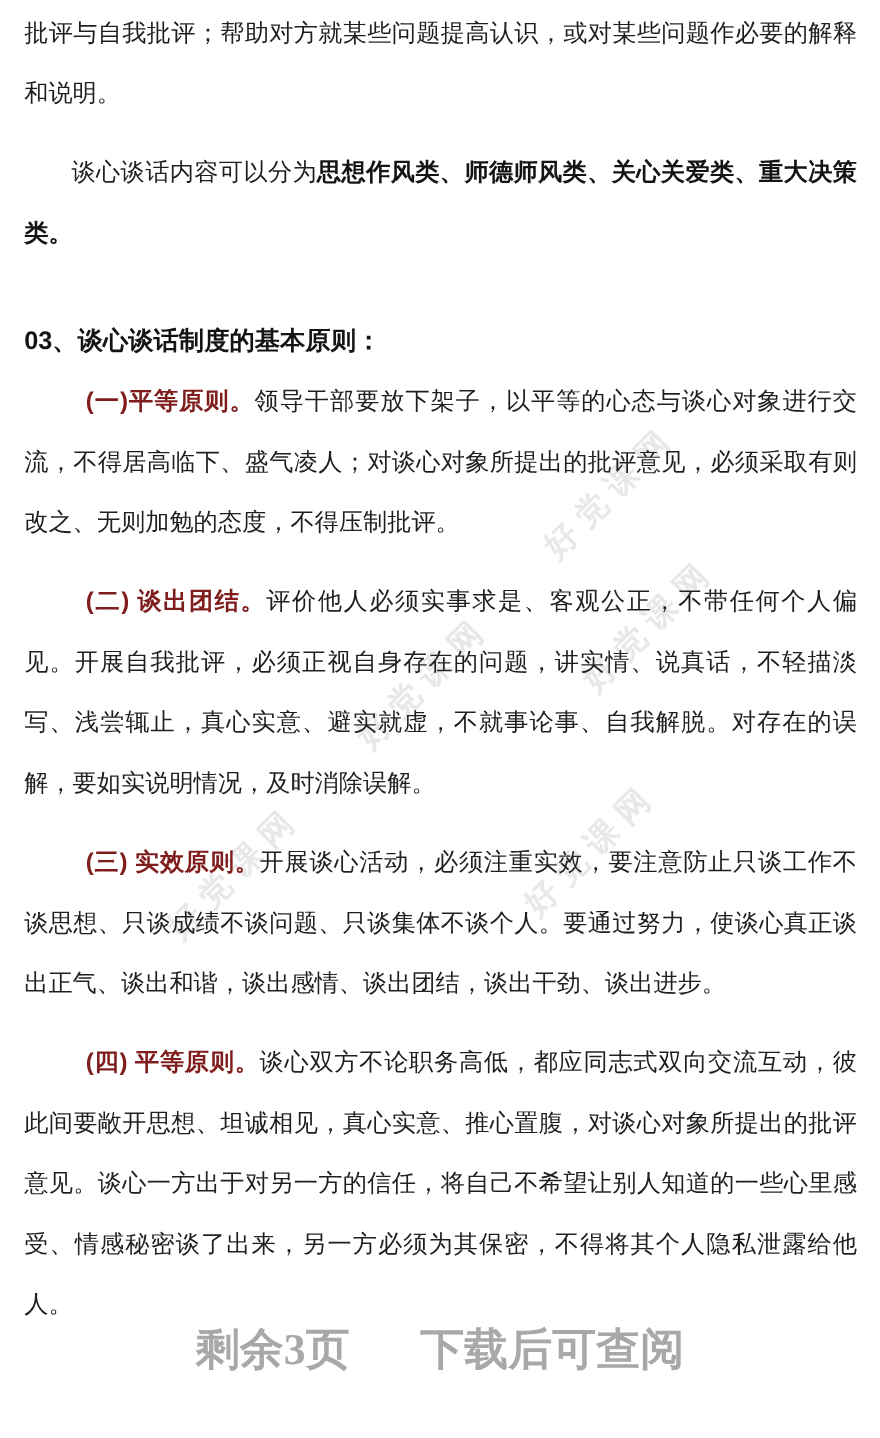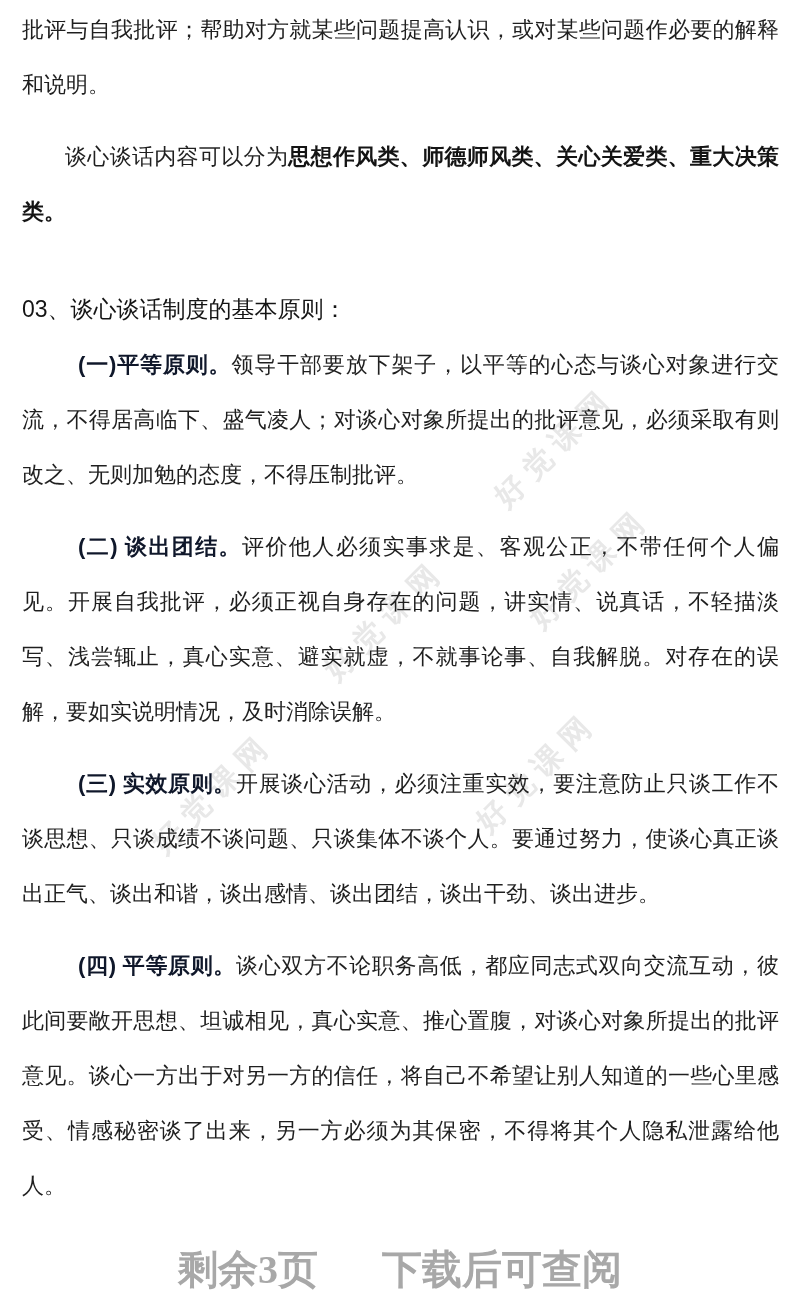--- a/index.html
+++ b/index.html
@@ -33,31 +33,31 @@
     line-height: 55px;
     text-align: justify;
   }
   .content p { margin: 0 0 17px 0; }
   .p-indent { text-indent: 43px; font-family: Liberation Serif, serif; }
   .p-principle { text-indent: 56px; }
   .bold-seg { font-weight: bold; color: #141414; }
   .section-heading {
     margin: 43px 0 0 0;
     font-size: 23px;
-    font-weight: normal;
+    font-weight: bold;
     line-height: 55px;
     color: #141414;
     text-align: left;
   }
-  .red-label { color: #0f172a; font-weight: bold; }
+  .red-label { color: #7f1d1d; font-weight: bold; }
   
   .footer {
     position: absolute;
     left: 0;
-    top: 1246px;
+    top: 1203px;
     width: 100%;
     z-index: 1;
     text-align: center;
     font-family: "Liberation Serif", serif;
     font-weight: bold;
     font-size: 40px;
     line-height: 48px;
     color: #a8a8a8;
     white-space: nowrap;
   }

